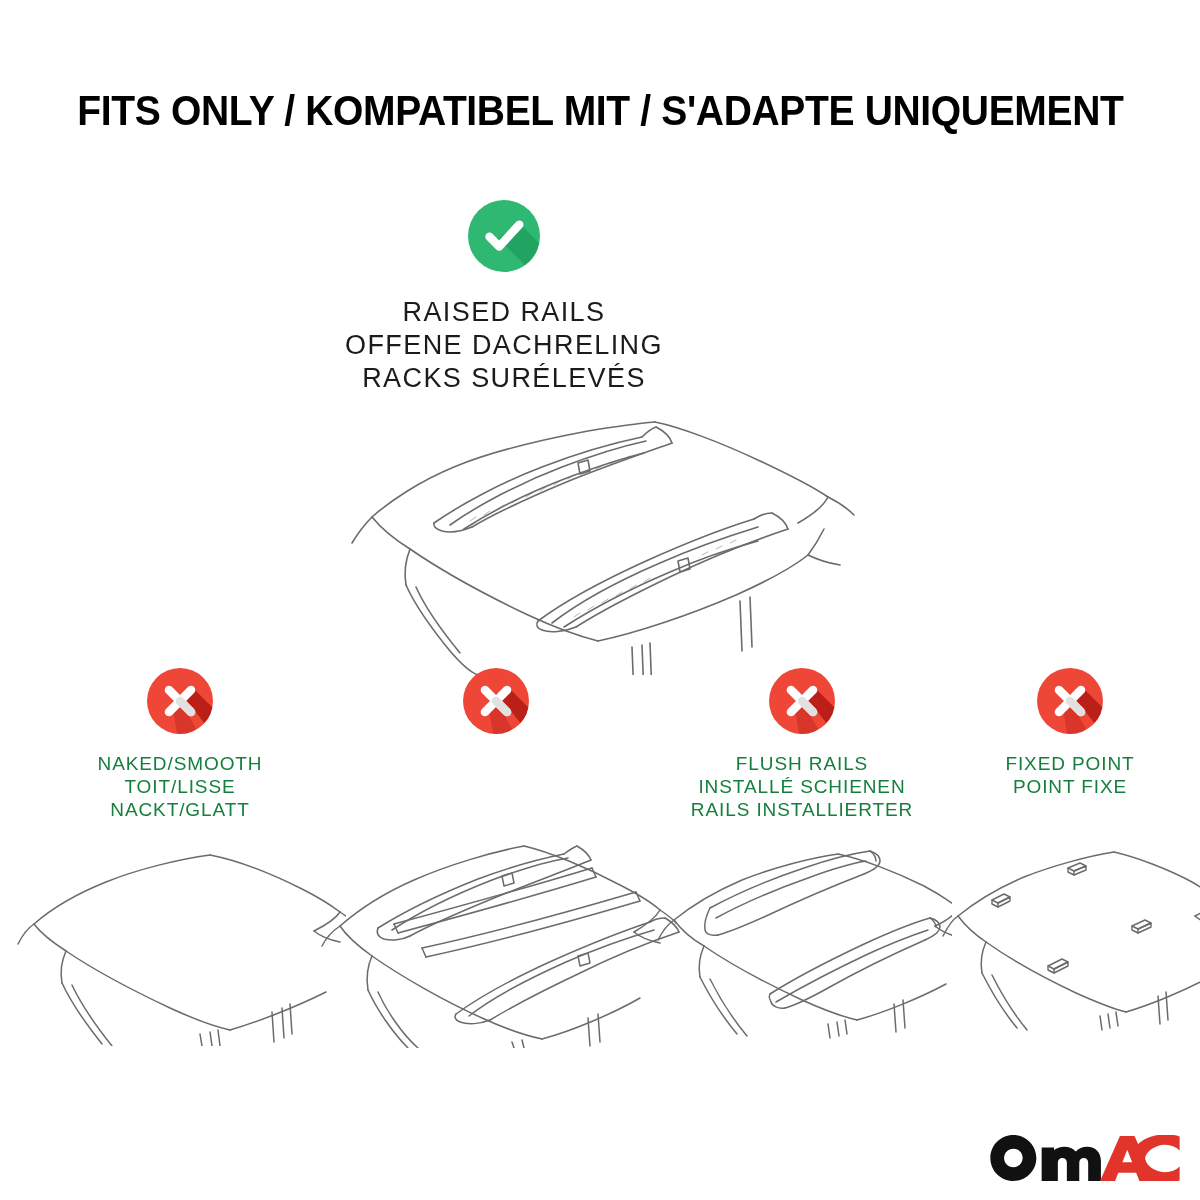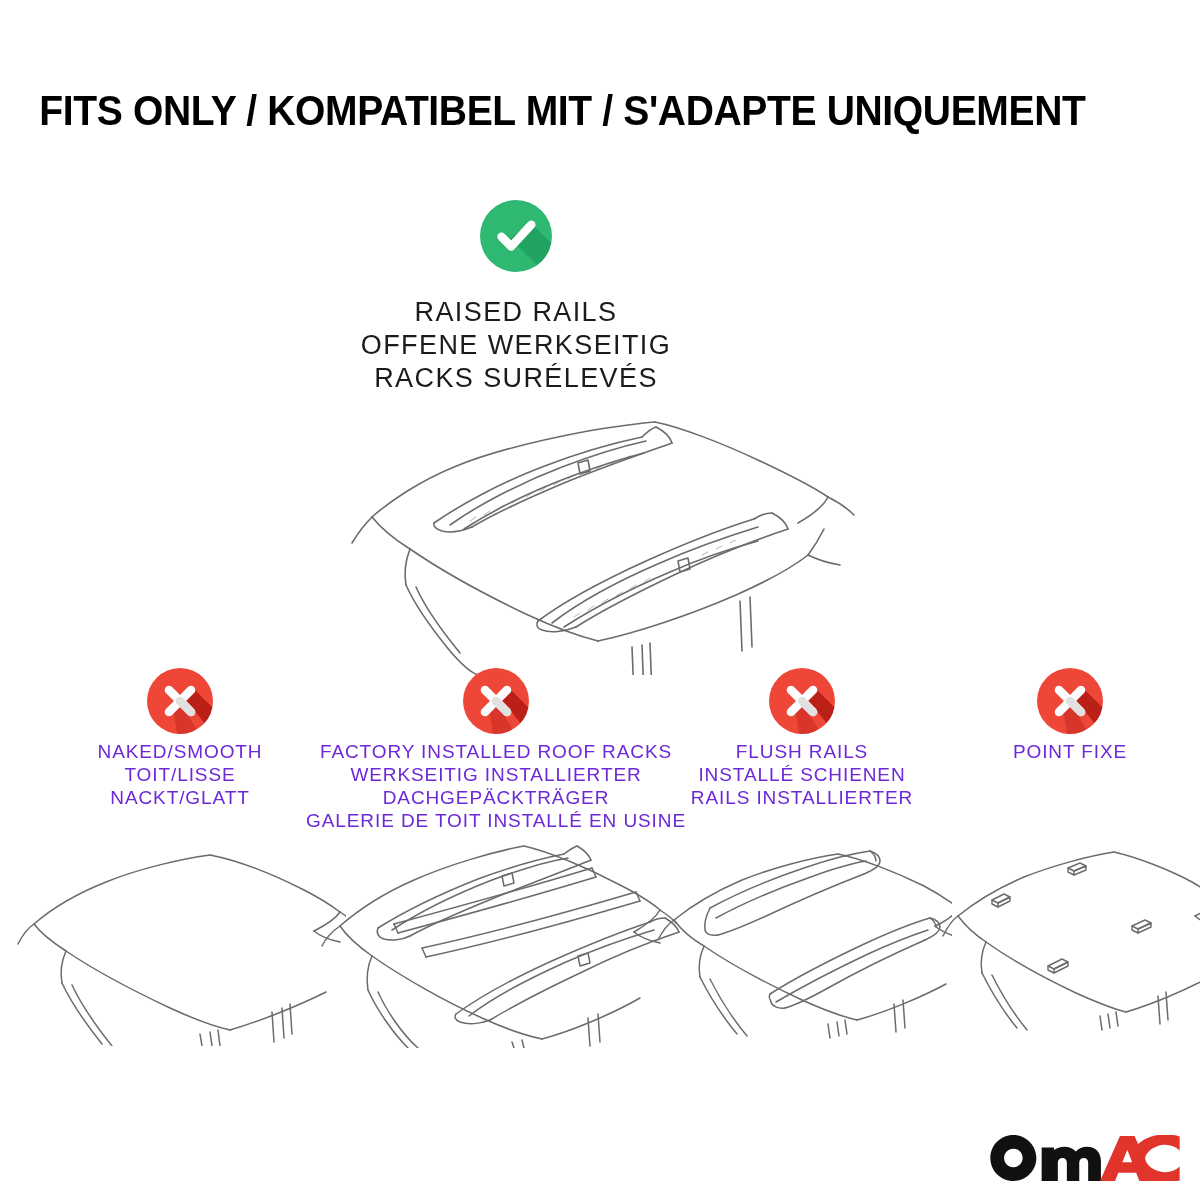--- a/index.html
+++ b/index.html
@@ -14,40 +14,40 @@
     position: relative;
     overflow: hidden;
     -webkit-font-smoothing: antialiased;
   }
 
   
   .title-bar {
     position: absolute;
     left: 0;
     top: 88px;
-    width: 984px;
+    width: 1200px;
     text-align: center;
   }
   .title-text {
     display: inline-block;
     font-family: "Liberation Sans Narrow", "Liberation Sans", sans-serif;
     font-weight: bold;
     font-size: 42px;
     line-height: 46px;
     letter-spacing: -0.4px;
     color: #000000;
     transform: scaleX(0.93);
     transform-origin: center center;
     white-space: nowrap;
   }
 
   
   .hero {
     position: absolute;
-    left: 12px;
+    left: 0;
     top: 200px;
     width: 1008px;
     text-align: center;
   }
   .badge-wrap {
     width: 100%;
     display: flex;
     justify-content: center;
   }
   .badge {
@@ -101,27 +101,27 @@
     justify-content: center;
     height: 72px;
   }
   .xbadge {
     width: 66px;
     height: 66px;
   }
   .xbadge svg { display: block; }
 
   .col-label {
-    margin-top: 0;
+    margin-top: 12px;
     font-family: "Liberation Sans", sans-serif;
     font-weight: 400;
     font-size: 19px;
     line-height: 23px;
     letter-spacing: 0.9px;
-    color: #6d28d9;
+    color: #15803d;
   }
   .col-label div { white-space: nowrap; }
 
   .col-art {
     position: absolute;
     left: 0;
     width: 100%;
   }
   .col-art svg { display: block; width: 100%; height: auto; }
 
@@ -164,21 +164,21 @@
           <path d="M30.2 38.6 L35.8 44.2 L72 80 L72 44 L50.6 22.6 Z" fill="#1E9E5E" opacity="0.75"></path>
         </g>
 
         <path d="M21.5 36.8 L31.2 46.5 L51.3 24.6" fill="none" stroke="#ffffff" stroke-width="8.4" stroke-linecap="round" stroke-linejoin="round"></path>
       </svg>
     </div>
   </div>
 
   <div class="hero-label">
     <div>RAISED RAILS</div>
-    <div>OFFENE WERKSEITIG</div>
+    <div>OFFENE DACHRELING</div>
     <div>RACKS SURÉLEVÉS</div>
   </div>
 </div>
 
 <div class="hero-art">
   <svg viewBox="0 0 510 270" aria-hidden="true">
     <g fill="none" stroke="#6b6b6b" stroke-width="1.6" stroke-linecap="round" stroke-linejoin="round">
 
       <path d="M22 112 C40 96 70 76 104 62 C140 47 190 35 238 26 C268 21 292 18 305 17"></path>
       <path d="M305 17 C330 22 372 38 410 56 C442 71 466 84 478 92"></path>
@@ -326,26 +326,20 @@
           <g stroke="#ffffff" stroke-width="8.6" stroke-linecap="round">
             <path d="M22 22 L44 44"></path>
             <path d="M44 22 L22 44"></path>
           </g>
           <g stroke="#dcdcdc" stroke-width="8.6" stroke-linecap="round" opacity="0.85">
             <path d="M33 33 L44 44"></path>
           </g>
         </svg>
       </div>
     </div>
-    <div class="col-label">
-      <div>FACTORY INSTALLED ROOF RACKS</div>
-      <div>WERKSEITIG INSTALLIERTER</div>
-      <div>DACHGEPÄCKTRÄGER</div>
-      <div>GALERIE DE TOIT INSTALLÉ EN USINE</div>
-    </div>
     <div class="col-art art-1">
       <svg viewBox="0 0 380 220" aria-hidden="true">
         <g fill="none" stroke="#6b6b6b" stroke-width="1.5" stroke-linecap="round" stroke-linejoin="round">
 
           <path d="M34 98 C50 84 76 66 108 52 C142 37 186 24 218 18"></path>
           <path d="M218 18 C244 24 282 40 312 56 C332 66 346 75 354 82"></path>
           <path d="M354 82 C350 89 340 97 328 104"></path>
           <path d="M34 98 C40 107 52 118 66 128"></path>
           <path d="M66 128 C96 149 140 174 176 190 C200 201 222 208 236 211"></path>
           <path d="M236 211 C266 203 306 186 334 170"></path>
@@ -478,20 +472,21 @@
             <path d="M22 22 L44 44"></path>
             <path d="M44 22 L22 44"></path>
           </g>
           <g stroke="#dcdcdc" stroke-width="8.6" stroke-linecap="round" opacity="0.85">
             <path d="M33 33 L44 44"></path>
           </g>
         </svg>
       </div>
     </div>
     <div class="col-label">
+      <div>FIXED POINT</div>
       <div>POINT FIXE</div>
     </div>
     <div class="col-art art-3">
       <svg viewBox="0 0 260 200" aria-hidden="true">
         <g fill="none" stroke="#6b6b6b" stroke-width="1.5" stroke-linecap="round" stroke-linejoin="round">
           <path d="M18 70 C34 57 56 43 84 31 C112 20 148 10 174 6"></path>
           <path d="M174 6 C196 11 228 23 252 36 C264 43 272 49 277 53"></path>
           <path d="M277 53 C273 59 265 65 255 70"></path>
           <path d="M18 70 C24 78 34 88 46 96"></path>
           <path d="M46 96 C70 113 106 133 136 147 C156 156 174 163 186 166"></path>

